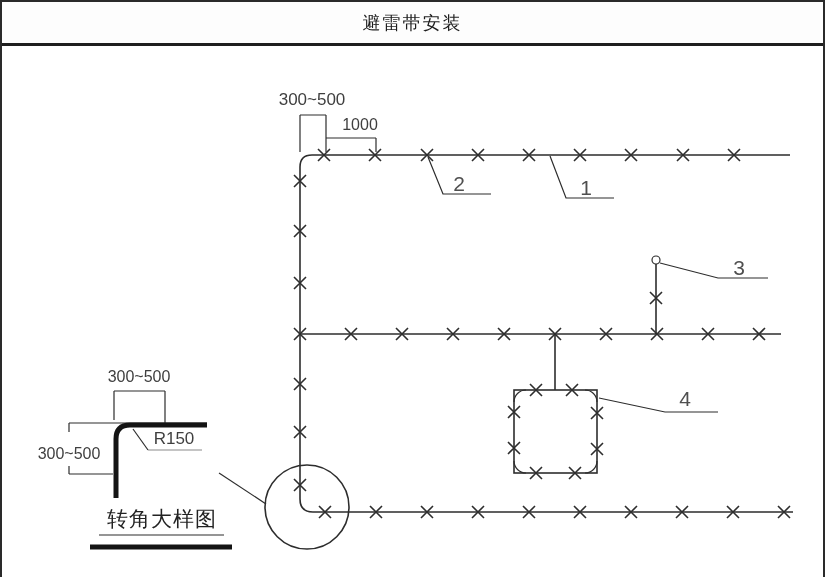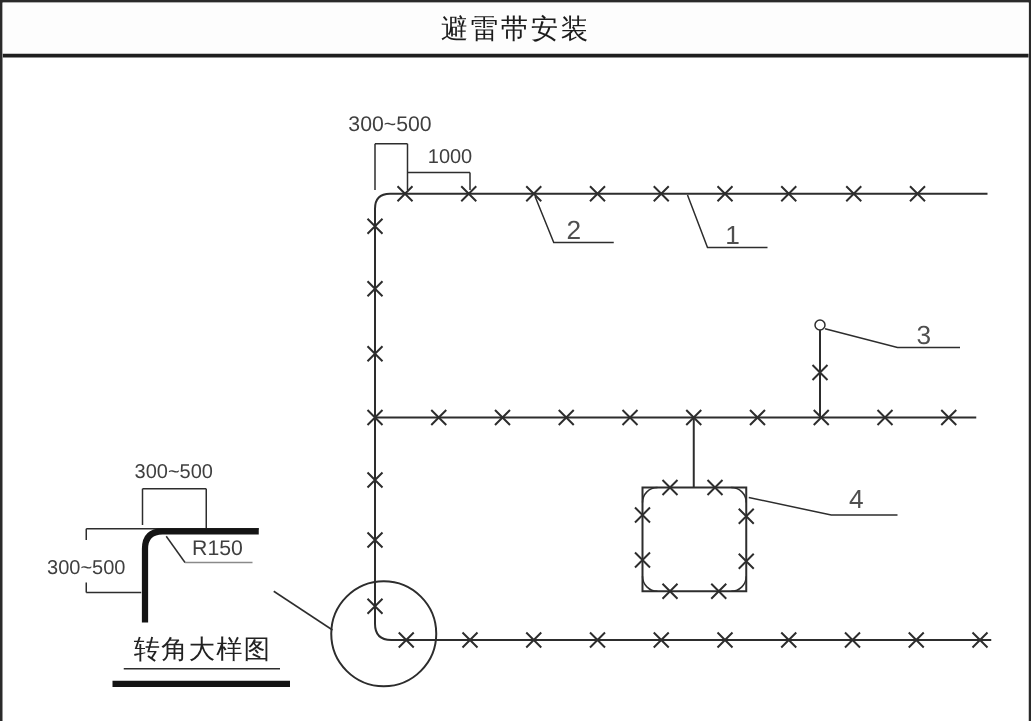--- a/index.html
+++ b/index.html
@@ -13,21 +13,21 @@
     overflow:hidden;
     font-family:"Liberation Sans","DejaVu Sans",sans-serif;
   }
   #titlebar{
     position:absolute;top:0;left:0;right:0;height:41px;
     border-bottom:3px solid #1e1e1e;
     display:flex;align-items:center;justify-content:center;
     background:#fdfdfd;
   }
   #titlebar .title{
-    font-size:22px;color:#1c1c1c;letter-spacing:2px;
+    font-size:18px;color:#1c1c1c;letter-spacing:2px;
     font-family:"Liberation Serif","DejaVu Serif",serif;
   }
   svg{position:absolute;top:0;left:0;}
   .ln{stroke:var(--line,#2d2d2d);stroke-width:1.6;fill:none;}
   .thin{stroke:var(--line,#2d2d2d);stroke-width:1.2;fill:none;}
   .thick{stroke:var(--thick,#141414);stroke-width:5;fill:none;}
   .gray{stroke:#8a8a8a;stroke-width:1.2;fill:none;}
   .marks path{stroke:var(--line,#2d2d2d);stroke-width:1.6;fill:none;}
   text.dim{fill:var(--text,#3f3f3f);font-size:16px;font-family:"Liberation Sans","DejaVu Sans",sans-serif;}
   text.callout{fill:var(--callout,#4f4f4f);font-size:21px;font-family:"Liberation Sans","DejaVu Sans",sans-serif;}

